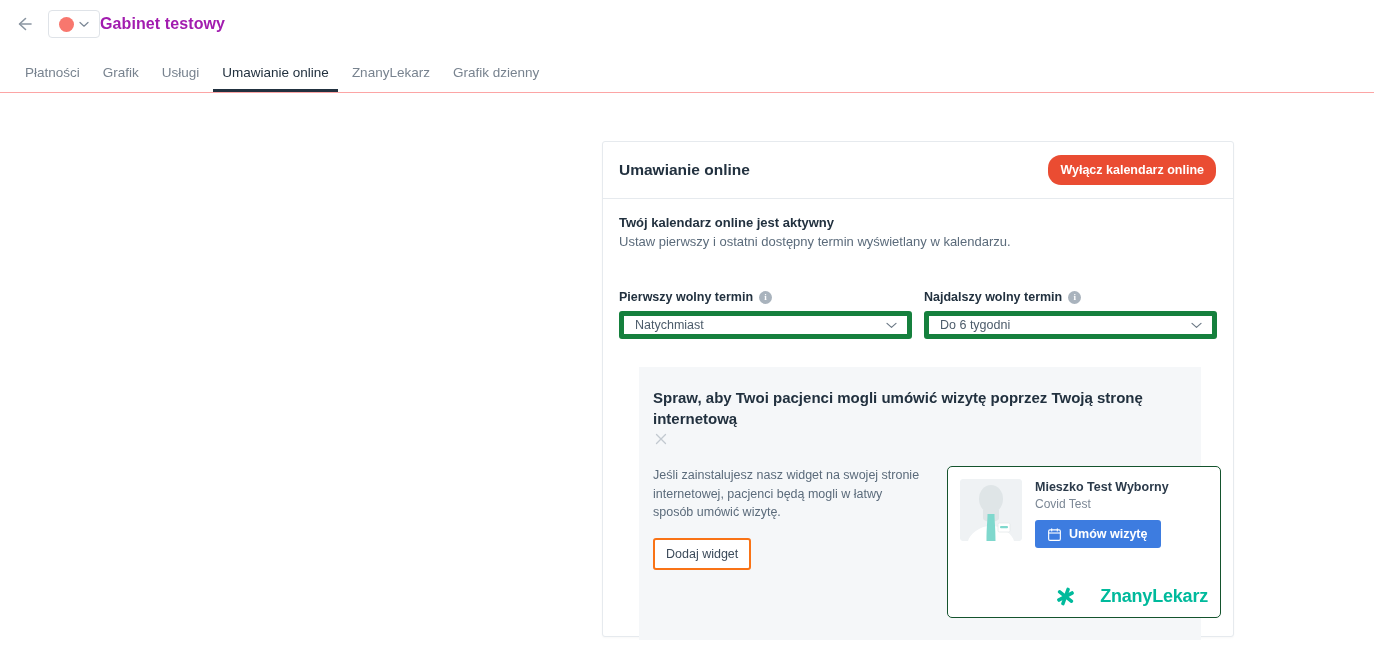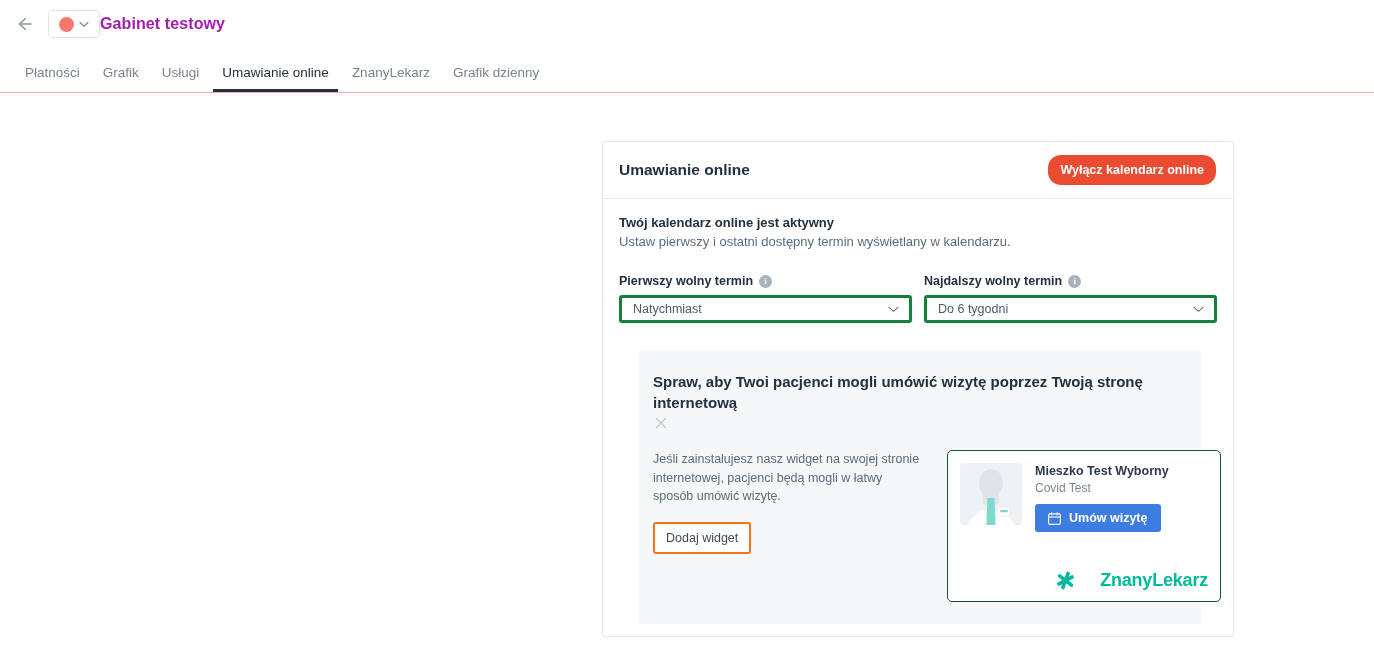--- a/index.html
+++ b/index.html
@@ -111,41 +111,41 @@
   }
   .status-sub {
     font-size: 13px; color: #5b6b7b; margin: 0;
   }
 
   .fields {
     display: flex;
     margin-top: 25px;
     gap: 12px;
   }
-  .field { width: 310px; }
+  .field { width: 310px; margin-top: 16px; }
   .field-label {
     font-size: 12.5px;
     font-weight: bold;
     color: #22313f;
     display: flex; align-items: center; gap: 6px;
     margin-bottom: 7px;
   }
   .info-icon {
     width: 13px; height: 13px; border-radius: 50%;
     background: #a9b3bd;
     color: #fff;
     font-size: 9px; font-weight: bold;
     display: inline-flex; align-items: center; justify-content: center;
     font-family: "Liberation Serif", serif;
     cursor: pointer;
     line-height: 1;
   }
   .select {
     width: 100%; height: 28px;
-    border: 3px solid #15803d;
+    border: 5px solid #15803d;
     border-radius: 3px;
     background: #fff;
     display: flex; align-items: center; justify-content: space-between;
     padding: 0 10px 0 11px;
     font-size: 12.5px;
     color: #4c5b6a;
     cursor: pointer;
   }
 
   

